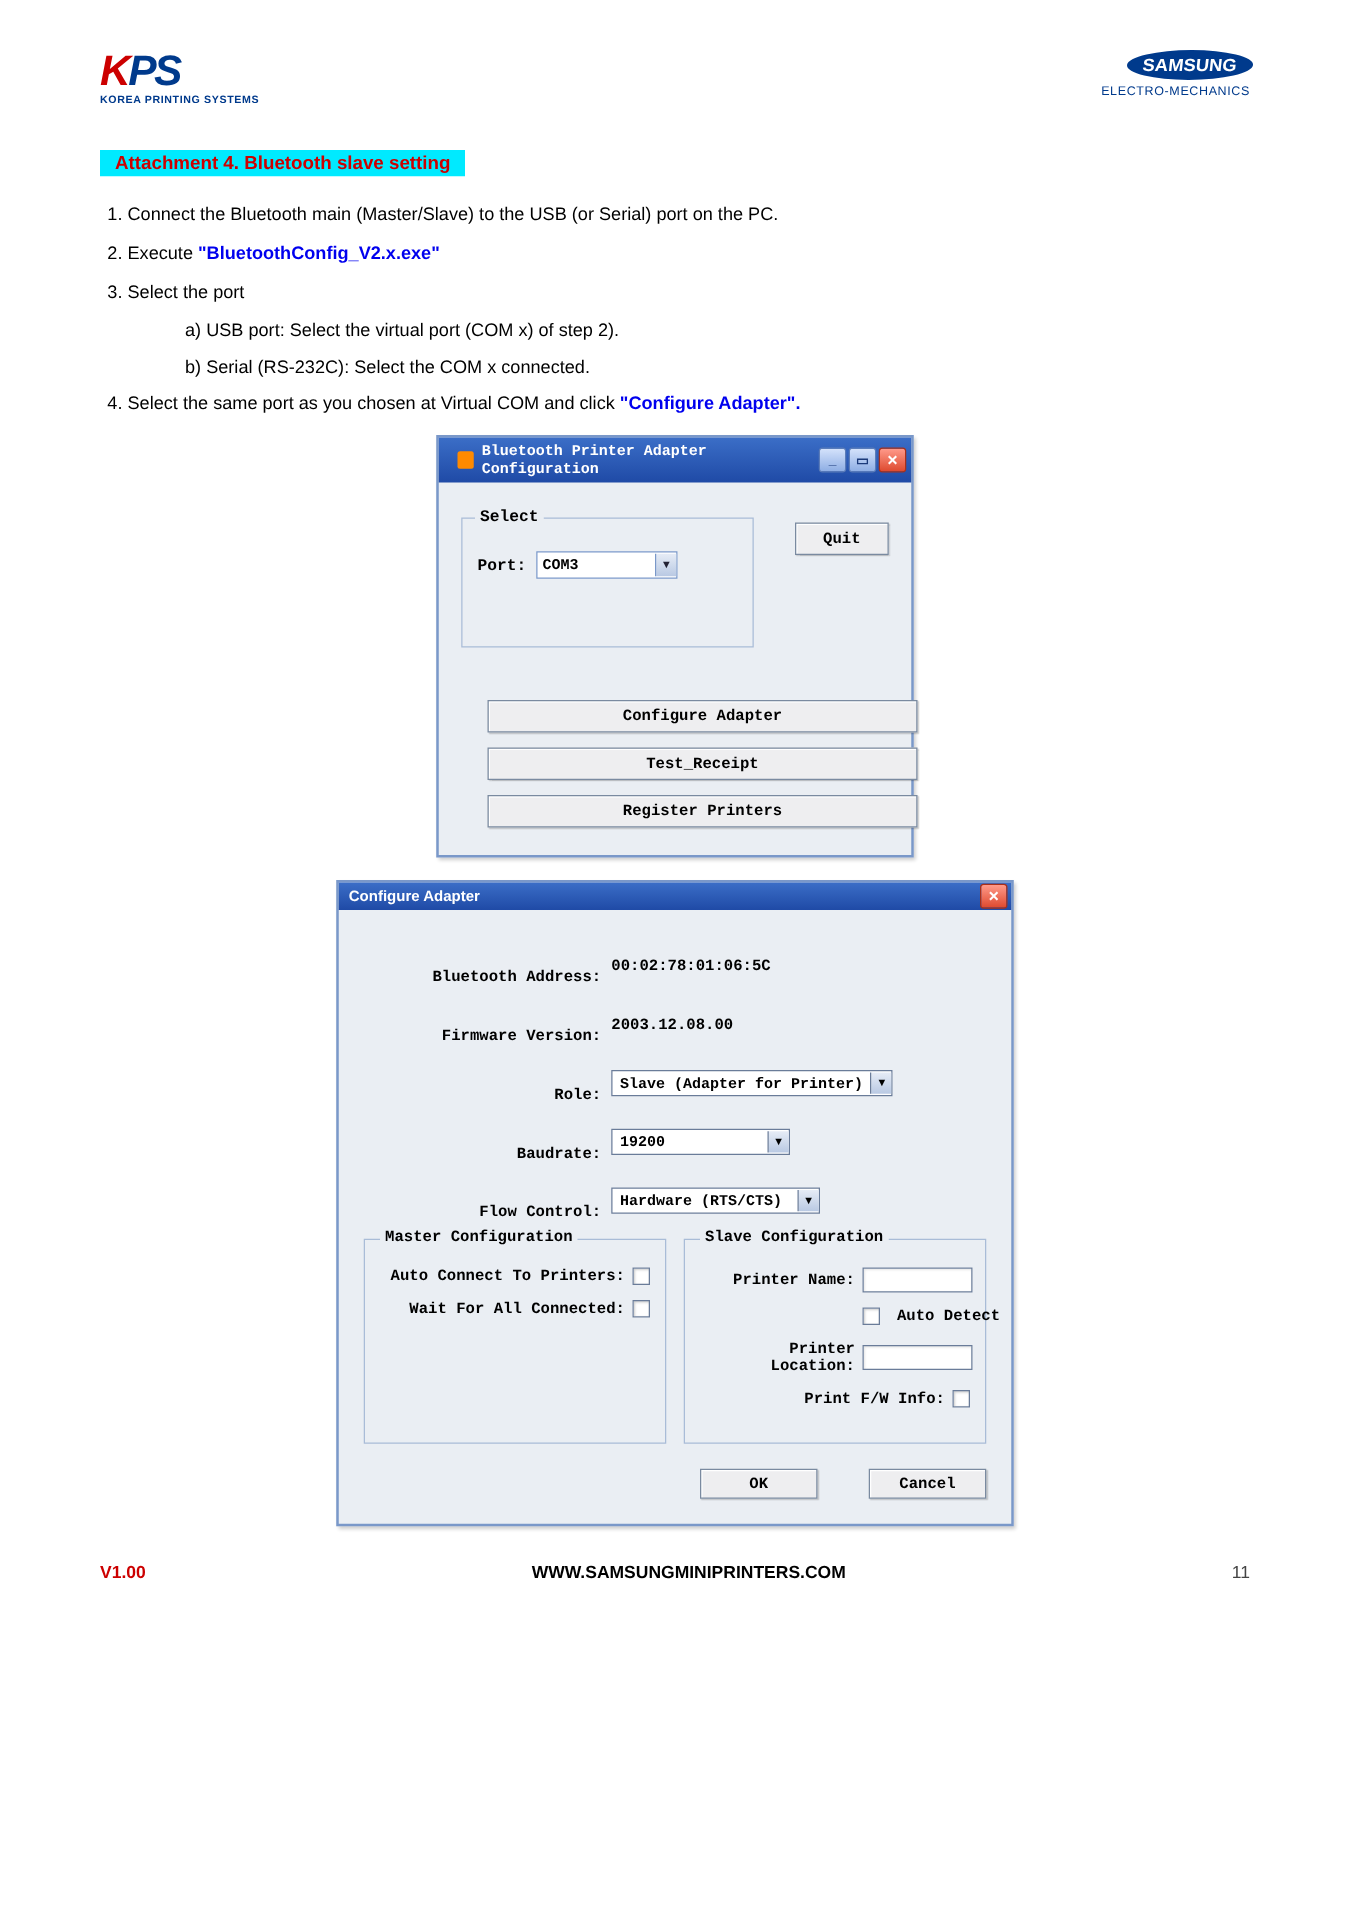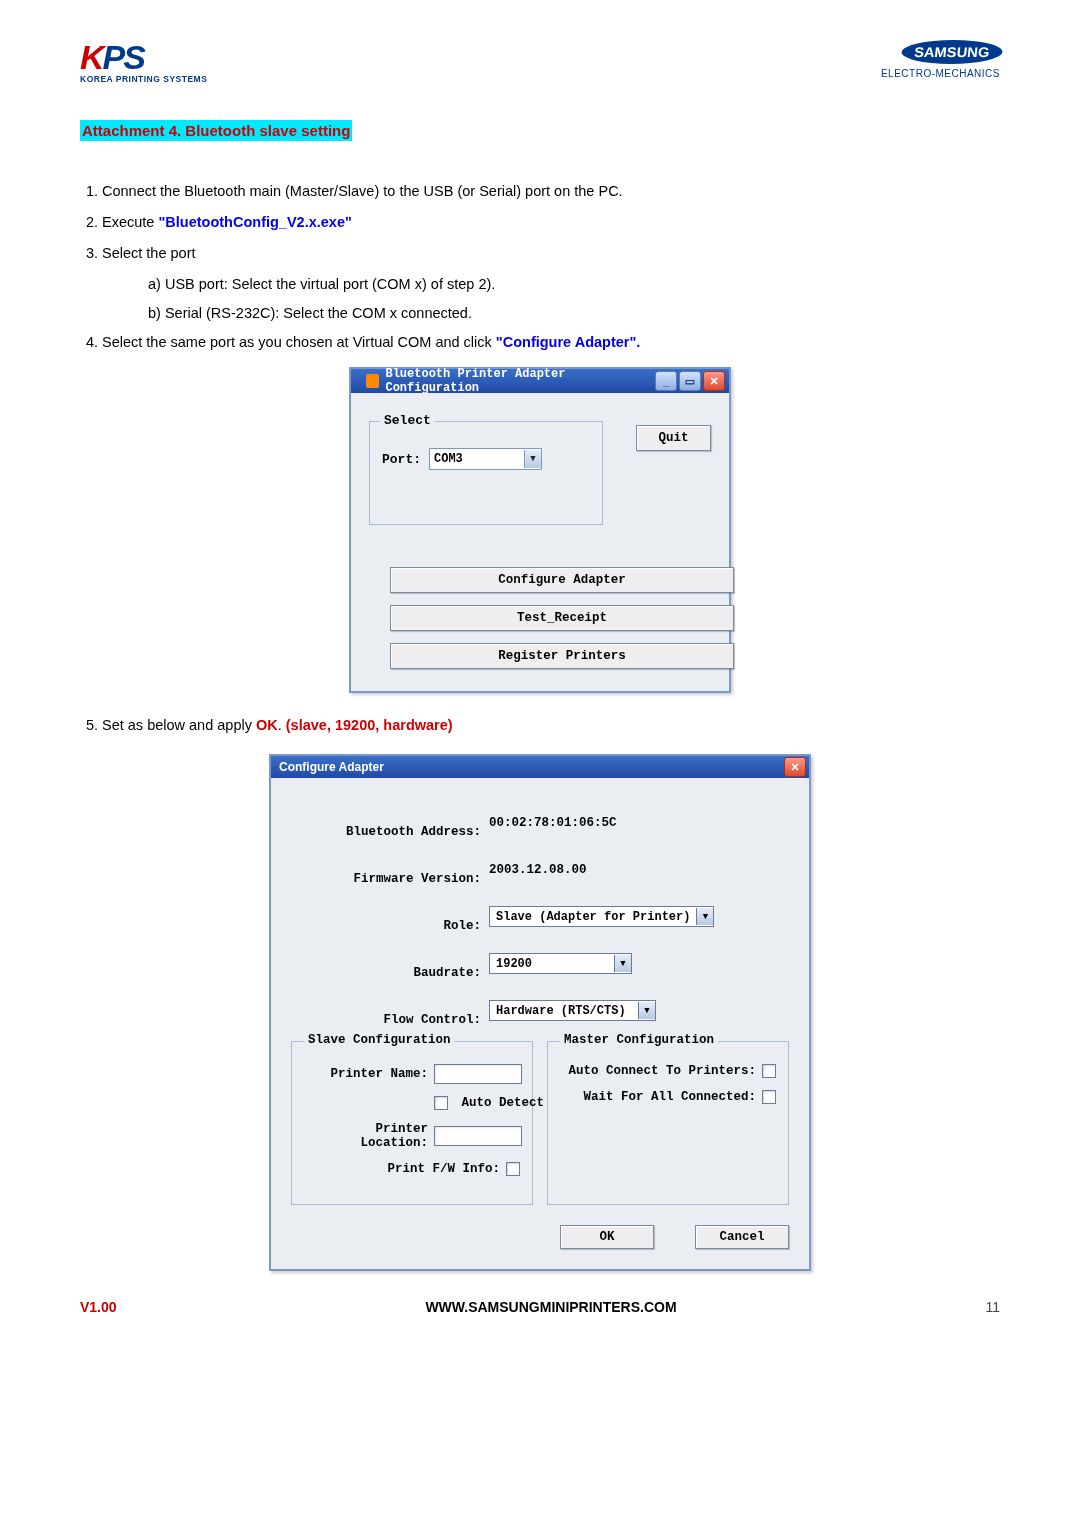--- a/index.html
+++ b/index.html
@@ -54,22 +54,22 @@
     color: #003a8c;
     letter-spacing: 0.5px;
     margin-top: 4px;
   }
   .section-title {
     display: inline-block;
     background: #00eaff;
     color: #c00;
     font-weight: bold;
     font-size: 15px;
-    padding: 2px 2px;
-    margin-bottom: 36px;
+    padding: 2px 12px;
+    margin-bottom: 17px;
   }
   ol.main-list {
     padding-left: 22px;
     margin: 0;
     line-height: 2.0;
   }
   ol.main-list > li { margin-bottom: 2px; }
   .sub-indent {
     margin-left: 68px;
     line-height: 2.0;
@@ -83,21 +83,21 @@
     margin: 10px auto 18px auto;
     border: 2px solid #7a98c9;
     background: #eaeef3;
     font-family: "Courier New", monospace;
     box-shadow: 2px 2px 3px rgba(0,0,0,0.2);
   }
   .titlebar {
     background: linear-gradient(180deg,#3b6ec7 0%,#1f4aa6 100%);
     color: #fff;
     font-weight: bold;
-    height: 24px;
+    height: 36px;
     display: flex;
     align-items: center;
     padding: 0 4px 0 15px;
     font-size: 12px;
   }
   .titlebar .spacer { flex: 1; }
   .title-icon {
     display: inline-block;
     width: 14px; height: 14px;
     background: #ff8a00;
@@ -340,25 +340,20 @@
         <div class="select-right">
           <div class="win-btn">Quit</div>
         </div>
       </div>
       <div class="win-btn wide-btn">Configure Adapter</div>
       <div class="win-btn wide-btn">Test_Receipt</div>
       <div class="win-btn wide-btn">Register Printers</div>
     </div>
   </div>
 
-  <ol class="main-list" start="5">
-    <li>
-      <span>Set as below and apply </span><span class="text-red-bold">OK</span><span>. </span><span class="text-red-bold">(slave, 19200, hardware)</span>
-    </li>
-  </ol>
 
   
   <div class="win2">
     <div class="titlebar2">
       <span>Configure Adapter</span>
       <span class="spacer"></span>
       <div class="title-btn close">✕</div>
     </div>
     <div class="win2-body">
       <div class="form-row">
@@ -386,20 +381,31 @@
       <div class="form-row">
         <div class="lbl">Flow Control:</div>
         <div class="combo2">
           <span class="txt" style="min-width:136px">Hardware (RTS/CTS)</span>
           <div class="arrow">▼</div>
         </div>
       </div>
 
       <div class="two-col">
         <div class="group">
+          <div class="glegend">Master Configuration</div>
+          <div class="g-row">
+            <div class="glbl">Auto Connect To Printers:</div>
+            <span class="chk"></span>
+          </div>
+          <div class="g-row">
+            <div class="glbl">Wait For All Connected:</div>
+            <span class="chk"></span>
+          </div>
+        </div>
+        <div class="group">
           <div class="glegend">Slave Configuration</div>
           <div class="g-row">
             <div class="glbl">Printer Name:</div>
             <div class="ginp">
                 <div class="txt-input"></div>
               </div>
           </div>
           <div class="g-row">
             <div class="glbl"></div>
             <div class="ginp" style="white-space:nowrap;">
@@ -411,31 +417,20 @@
             <div class="glbl">Printer Location:</div>
             <div class="ginp">
                 <div class="txt-input"></div>
               </div>
           </div>
           <div class="g-row">
             <div class="glbl">Print F/W Info:</div>
             <span class="chk"></span>
           </div>
         </div>
-        <div class="group">
-          <div class="glegend">Master Configuration</div>
-          <div class="g-row">
-            <div class="glbl">Auto Connect To Printers:</div>
-            <span class="chk"></span>
-          </div>
-          <div class="g-row">
-            <div class="glbl">Wait For All Connected:</div>
-            <span class="chk"></span>
-          </div>
-        </div>
       </div>
 
       <div class="btn-row">
         <div class="win-btn">OK</div>
         <div class="win-btn">Cancel</div>
       </div>
     </div>
   </div>
 
 

